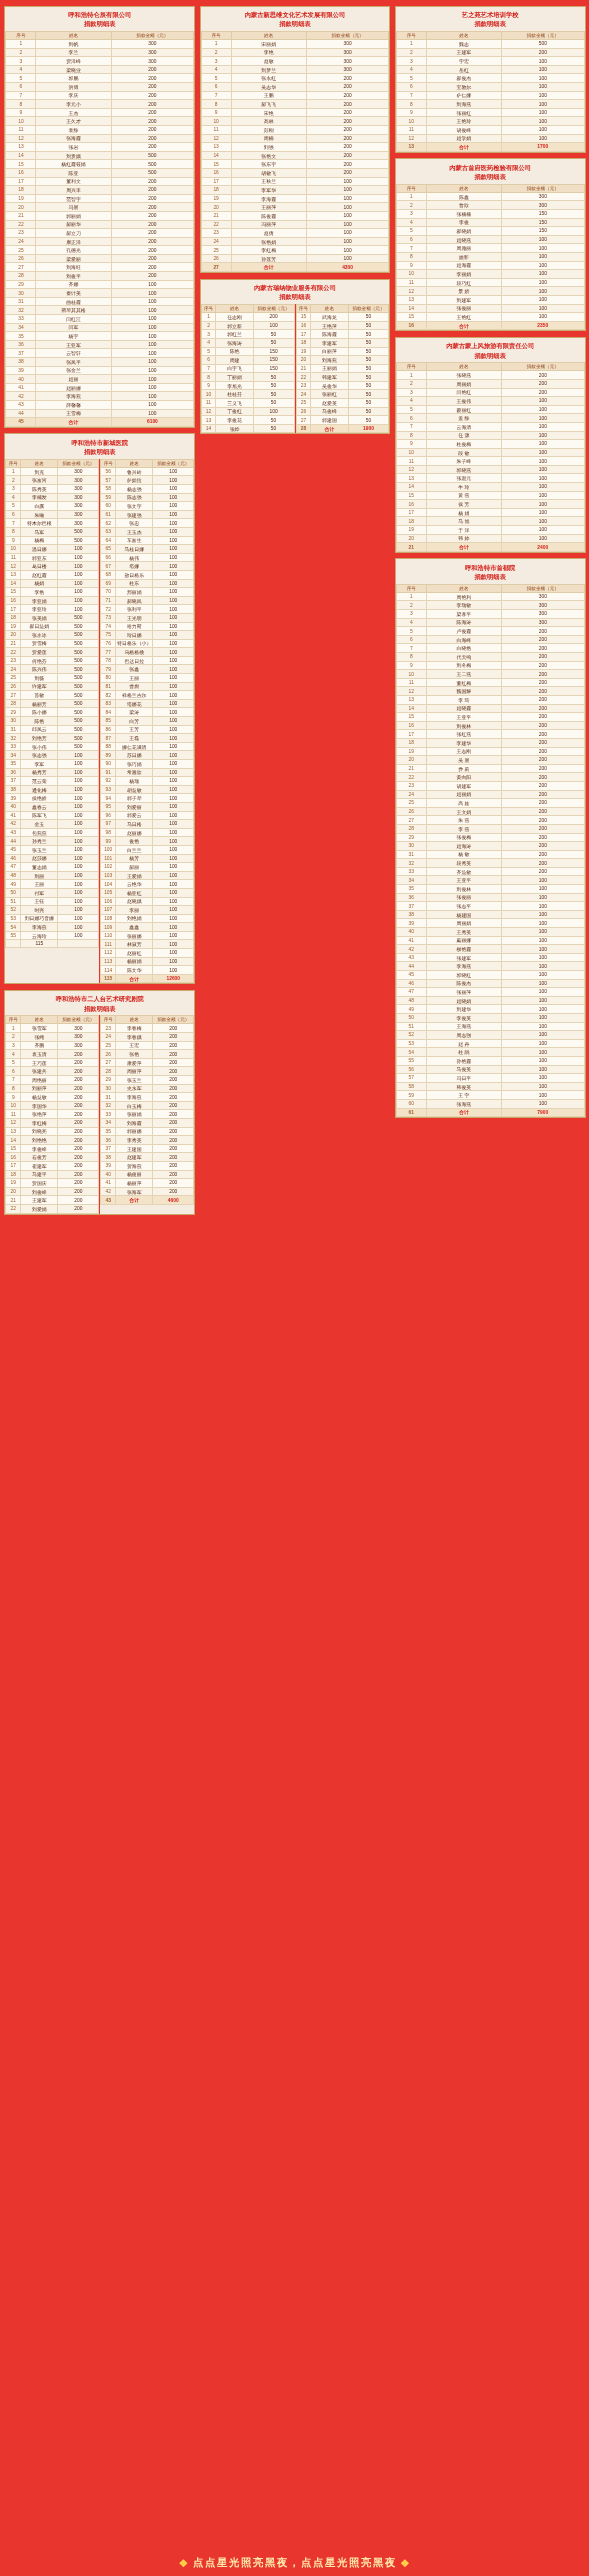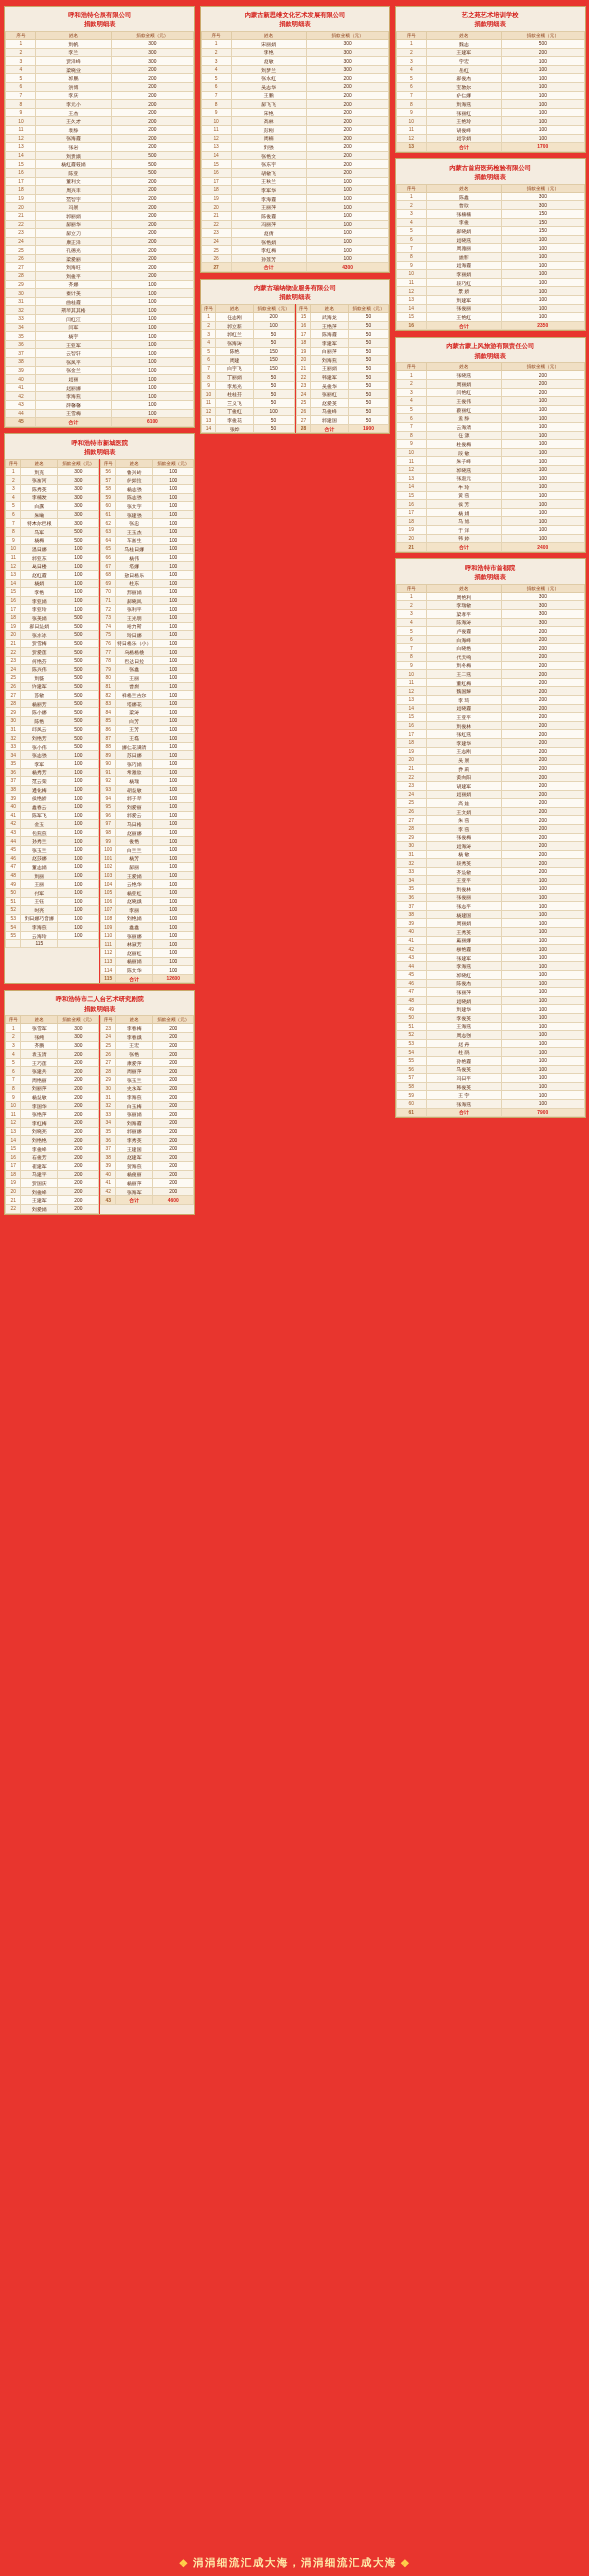--- a/index.html
+++ b/index.html
@@ -2121,16 +2121,16 @@
               <td class="amt">7900</td>
             </tr>
           </tbody>
         </table>
       </div>
     </div>
 </div>
 
 <div class="footer-banner">
   <span class="deco">❖</span>
-  <span>涓涓细流汇成大海，涓涓细流汇成大海</span>
+  <span>点点星光照亮黑夜，点点星光照亮黑夜</span>
   <span class="deco">❖</span>
 </div>
 
 
 </body></html>

